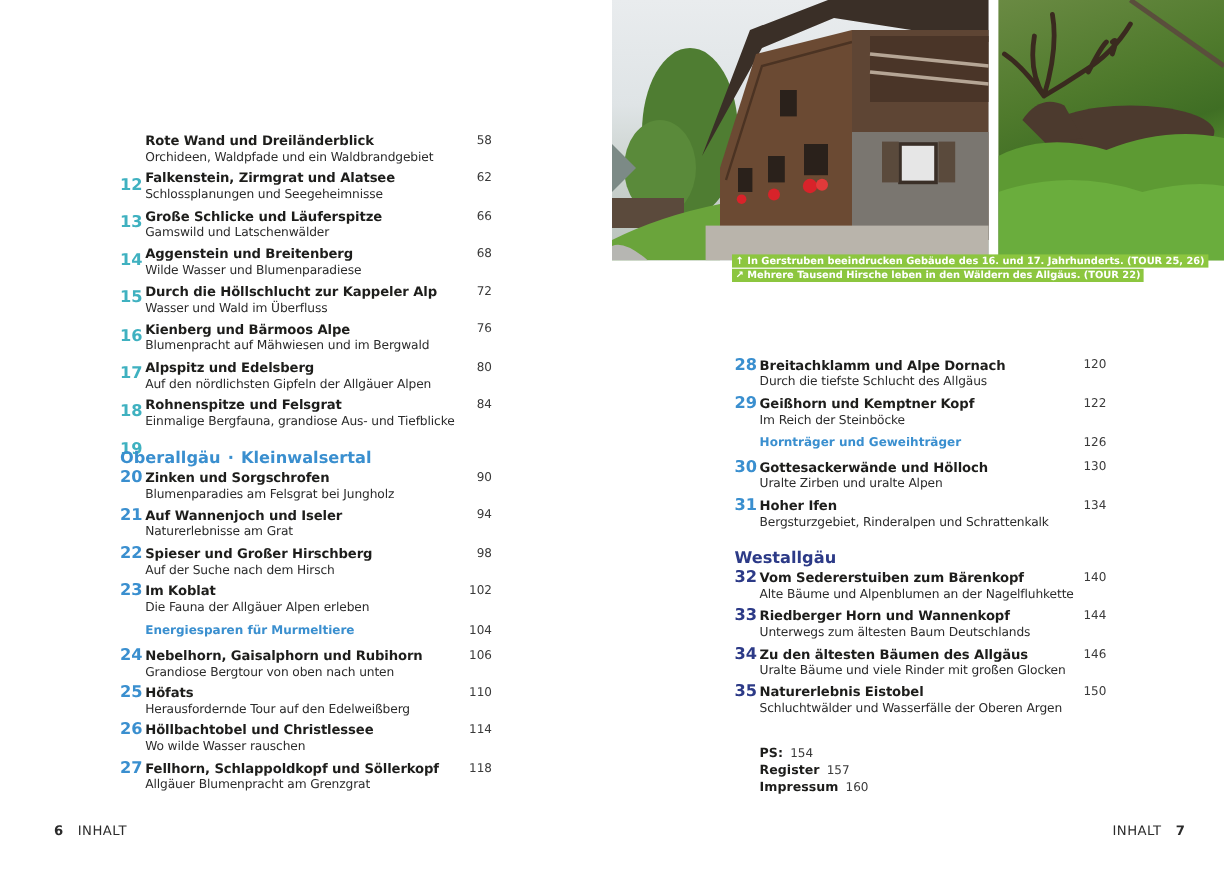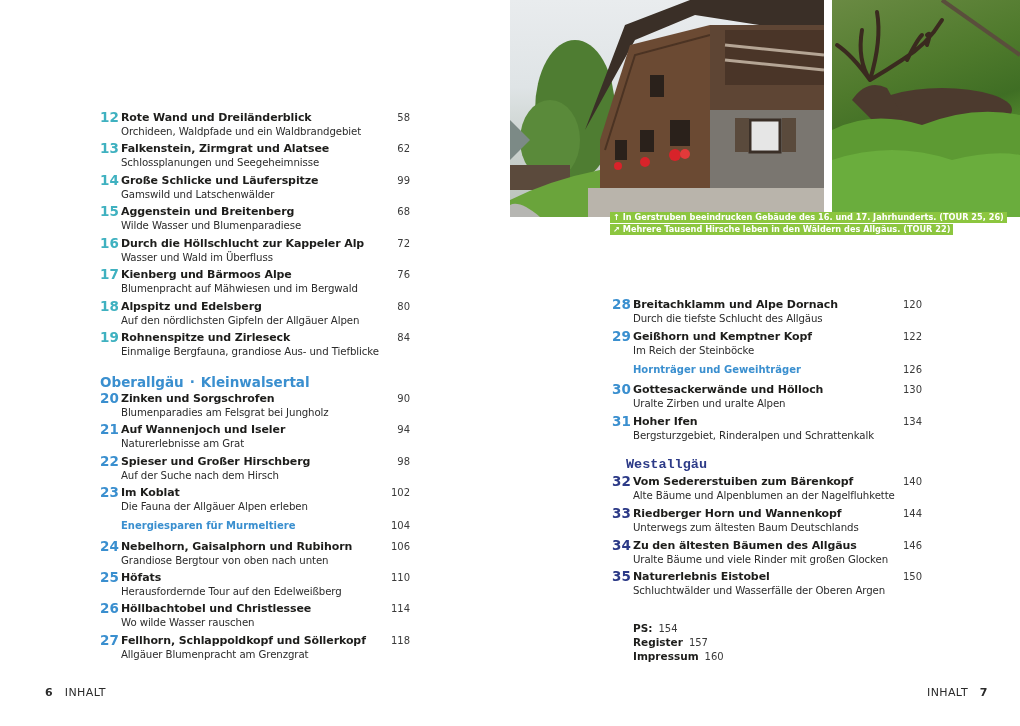--- a/index.html
+++ b/index.html
@@ -8,21 +8,21 @@
   .page { position: absolute; top: 0; height: 726px; }
   .page-left { left: 0; width: 510px; }
   .page-right { left: 510px; width: 510px; }
 
   .toc-entry { position: absolute; width: 310px; }
   .toc-entry .num { position: absolute; left: 0; top: -1px; font-weight: bold; font-size: 13.5px; line-height: 15px; }
   .toc-entry .title { position: absolute; left: 21px; top: 0; font-weight: bold; font-size: 11px; line-height: 14px; white-space: nowrap; letter-spacing: -0.1px; }
   .toc-entry .sub { position: absolute; left: 21px; top: 14px; font-size: 10.2px; line-height: 14px; white-space: nowrap; color: #2b2b2b; letter-spacing: -0.1px; }
   .toc-entry .pg { position: absolute; right: 0; top: 0; font-size: 10px; line-height: 14px; color: #3a3a3a; text-align: center; }
 
-  .teal { color: #3fb1c0; }
+  .teal { color: #3fb1c0; margin-top: 37px; }
   .blue { color: #3a8fcf; }
   .navy { color: #2c3a87; }
 
   .section-heading { position: absolute; font-weight: bold; font-size: 13.5px; line-height: 16px; white-space: nowrap; }
   .section-heading .dot { margin: 0 6px; }
 
   .feature { position: absolute; width: 289px; }
   .feature .title { position: absolute; left: 0; top: 0; font-weight: bold; font-size: 10px; line-height: 14px; white-space: nowrap; color: #3a8fcf; }
   .feature .pg { position: absolute; right: 0; top: 0; font-size: 10px; line-height: 14px; color: #3a3a3a; }
 
@@ -53,21 +53,21 @@
   <div class="toc-entry" style="left:100px;top:142px;">
     <span class="num teal">13</span>
     <span class="title">Falkenstein, Zirmgrat und Alatsee</span>
     <span class="sub">Schlossplanungen und Seegeheimnisse</span>
     <span class="pg">62</span>
   </div>
   <div class="toc-entry" style="left:100px;top:174px;">
     <span class="num teal">14</span>
     <span class="title">Große Schlicke und Läuferspitze</span>
     <span class="sub">Gamswild und Latschenwälder</span>
-    <span class="pg">99</span>
+    <span class="pg">66</span>
   </div>
   <div class="toc-entry" style="left:100px;top:205px;">
     <span class="num teal">15</span>
     <span class="title">Aggenstein und Breitenberg</span>
     <span class="sub">Wilde Wasser und Blumenparadiese</span>
     <span class="pg">68</span>
   </div>
   <div class="toc-entry" style="left:100px;top:237px;">
     <span class="num teal">16</span>
     <span class="title">Durch die Höllschlucht zur Kappeler Alp</span>
@@ -81,21 +81,21 @@
     <span class="pg">76</span>
   </div>
   <div class="toc-entry" style="left:100px;top:300px;">
     <span class="num teal">18</span>
     <span class="title">Alpspitz und Edelsberg</span>
     <span class="sub">Auf den nördlichsten Gipfeln der Allgäuer Alpen</span>
     <span class="pg">80</span>
   </div>
   <div class="toc-entry" style="left:100px;top:331px;">
     <span class="num teal">19</span>
-    <span class="title">Rohnenspitze und Zirleseck</span>
+    <span class="title">Rohnenspitze und Felsgrat</span>
     <span class="sub">Einmalige Bergfauna, grandiose Aus- und Tiefblicke</span>
     <span class="pg">84</span>
   </div>
 
   <div class="section-heading blue" style="left:100px;top:374px;">
     <span>Oberallgäu</span><span class="dot">·</span><span>Kleinwalsertal</span>
   </div>
 
   <div class="toc-entry" style="left:100px;top:392px;">
     <span class="num blue">20</span>
@@ -247,21 +247,21 @@
     <span class="sub">Uralte Zirben und uralte Alpen</span>
     <span class="pg">130</span>
   </div>
   <div class="toc-entry" style="left:102px;top:415px;">
     <span class="num blue">31</span>
     <span class="title">Hoher Ifen</span>
     <span class="sub">Bergsturzgebiet, Rinderalpen und Schrattenkalk</span>
     <span class="pg">134</span>
   </div>
 
-  <div class="section-heading navy" style="left:116px;top:457px;font-family:Liberation Mono, monospace;">Westallgäu</div>
+  <div class="section-heading navy" style="left:102px;top:457px;">Westallgäu</div>
 
   <div class="toc-entry" style="left:102px;top:475px;">
     <span class="num navy">32</span>
     <span class="title">Vom Sedererstuiben zum Bärenkopf</span>
     <span class="sub">Alte Bäume und Alpenblumen an der Nagelfluhkette</span>
     <span class="pg">140</span>
   </div>
   <div class="toc-entry" style="left:102px;top:507px;">
     <span class="num navy">33</span>
     <span class="title">Riedberger Horn und Wannenkopf</span>

